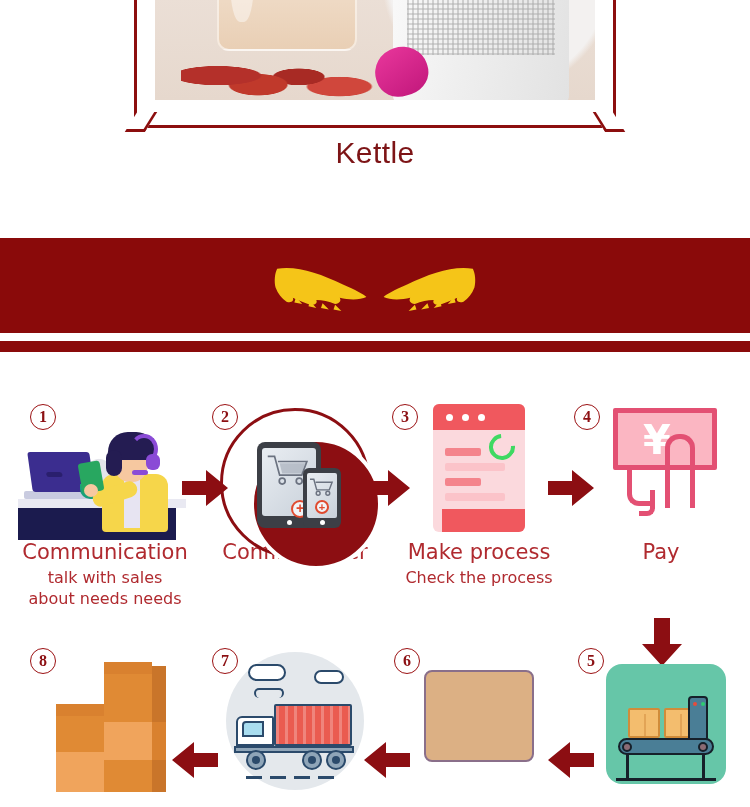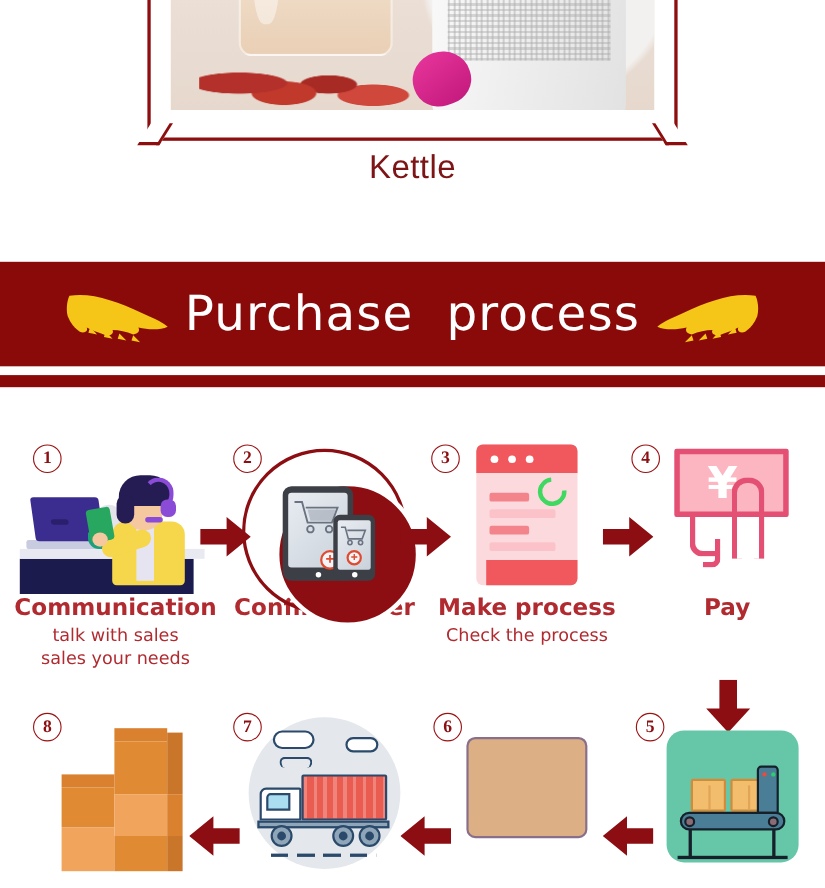--- a/index.html
+++ b/index.html
@@ -113,21 +113,21 @@
   }
   .num-circle {
     position: absolute; width: 26px; height: 26px; border-radius: 50%;
     border: 1.6px solid #9b1113; color: #8c1013;
     font-size: 16px; line-height: 23px; text-align: center;
     font-family: "Liberation Serif", serif; font-weight: 700;
     background: #fff; z-index: 6;
   }
   .art { position: relative; width: 186px; height: 150px; margin: 0 auto; }
   .title {
-    font-size: 21px; font-weight: 700; color: #b02a2f;
+    font-size: 21px; font-weight: 400; color: #b02a2f;
     font-family: "DejaVu Sans", sans-serif; white-space: nowrap;
   }
   .subtitle {
     font-size: 16px; color: #b02a2f; line-height: 1.3; margin-top: 4px;
     font-family: "DejaVu Sans", sans-serif;
   }
 
   .arrow { position: absolute; width: 46px; height: 40px; }
 
   
@@ -275,21 +275,20 @@
   <div class="product-caption">Kettle</div>
 
   <div class="banner">
     <svg class="wing" viewBox="0 0 120 64">
       <path fill="#f5c518" d="M4 10 C30 6 58 16 88 30 C104 37 114 42 118 46 C110 50 96 50 84 47
         C86 51 84 54 78 55 C70 52 62 50 54 50 C56 54 52 57 46 56 C38 53 30 50 24 47
         C26 51 22 54 16 52 C10 48 5 42 2 34 C0 26 1 16 4 10 Z"></path>
       <path fill="#f5c518" d="M12 40 l8 9 -10 -2 z M28 46 l8 9 -10 -2 z M46 51 l8 9 -10 -2 z
         M62 54 l8 8 -10 -2 z M78 56 l8 8 -10 -2 z"></path>
     </svg>
-    <div class="banner-title">Purchase  process</div>
     <svg class="wing" viewBox="0 0 120 64">
       <g transform="translate(120,0) scale(-1,1)">
         <path fill="#f5c518" d="M4 10 C30 6 58 16 88 30 C104 37 114 42 118 46 C110 50 96 50 84 47
           C86 51 84 54 78 55 C70 52 62 50 54 50 C56 54 52 57 46 56 C38 53 30 50 24 47
           C26 51 22 54 16 52 C10 48 5 42 2 34 C0 26 1 16 4 10 Z"></path>
         <path fill="#f5c518" d="M12 40 l8 9 -10 -2 z M28 46 l8 9 -10 -2 z M46 51 l8 9 -10 -2 z
           M62 54 l8 8 -10 -2 z M78 56 l8 8 -10 -2 z"></path>
       </g>
     </svg>
   </div>
@@ -315,21 +314,21 @@
           <div class="headband"></div>
           <div class="headset"></div>
           <div class="mic"></div>
           <div class="arm"></div>
           <div class="card"></div>
           <div class="hand"></div>
         </div>
       </div>
       <div class="title">Communication</div>
       <div class="subtitle" style="white-space:pre-line;">talk with sales
-sales your needs</div>
+about needs needs</div>
     </div>
 
     <svg class="arrow" style="left:182px; top:108px;" viewBox="0 0 46 40">
       <path fill="#8c0e12" d="M0 13 H24 V2 L46 20 L24 38 V27 H0 Z"></path>
     </svg>
 
     <div class="step" style="left:202px; top:30px;">
       <div class="num-circle" style="left:10px; top:14px;">2</div>
       <div class="art">
         <div class="s2-ring">

